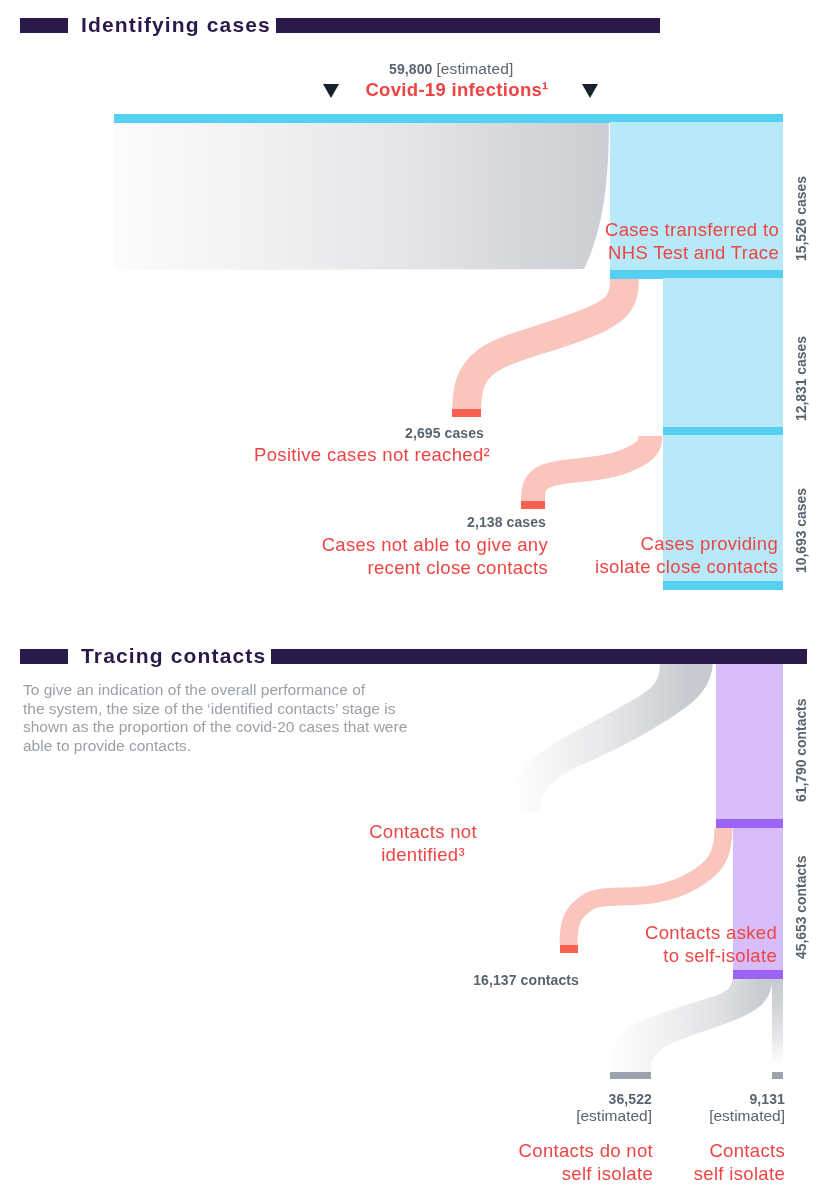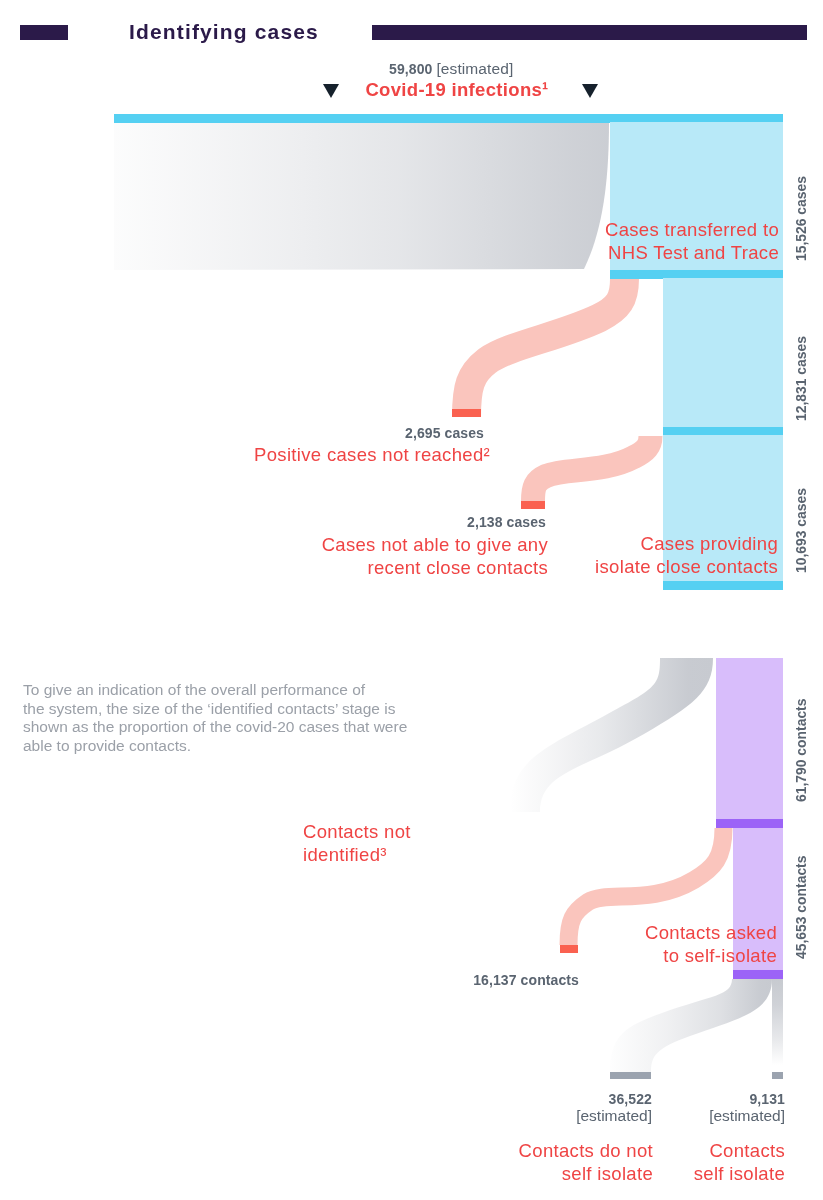--- a/index.html
+++ b/index.html
@@ -85,21 +85,21 @@
   <rect x="733" y="828" width="50" height="142" fill="#d8bdfb"></rect>
   <rect x="733" y="970" width="50" height="9" fill="#9c63f7"></rect>
 
   <path d="M772,979 C772,1012 740,1018 690,1036 C657,1048 651,1055 651,1072 L610,1072 C610,1036 625,1026 662,1013 C712,995 732,996 732,979 Z" fill="url(#greyFade3)"></path>
   <rect x="610" y="1072" width="41" height="7" fill="#9ba3af"></rect>
 
   <path d="M772,979 L783,979 L783,1072 L772,1072 Z" fill="url(#greyFade4)"></path>
   <rect x="772" y="1072" width="11" height="7" fill="#9ba3af"></rect>
 </svg>
 
-  <div class="secthead" style="left:20px;top:20px;width:787px;gap:48px;">
+  <div class="secthead" style="left:20px;top:13px;width:640px;">
     <div class="bar-s"></div>
     <div class="sect-title">Identifying cases</div>
     <div class="bar-l"></div>
   </div>
 
   <div class="num" style="left:389px;top:59px;width:200px;text-align:left;"><span>59,800</span><span class="est" style="font-weight:normal;font-size:15.5px;margin-left:4px;">[estimated]</span></div>
   <div class="lbl" style="left:357px;top:79px;width:200px;text-align:center;font-weight:bold;font-size:18.5px;">Covid-19 infections¹</div>
   <div class="tri" style="left:323px;top:84px;"></div>
   <div class="tri" style="left:582px;top:84px;"></div>
 
@@ -111,29 +111,34 @@
   <div class="lbl" style="left:230px;top:444px;width:260px;text-align:right;">Positive cases not reached²</div>
   <div class="vnum" style="left:795px;top:421px;">12,831 cases</div>
 
   <div class="num" style="left:346px;top:513px;width:200px;text-align:right;">2,138 cases</div>
   <div class="lbl" style="left:288px;top:534px;width:260px;text-align:right;">Cases not able to give any
 recent close contacts</div>
   <div class="lbl" style="left:498px;top:533px;width:280px;text-align:right;">Cases providing
 isolate close contacts</div>
   <div class="vnum" style="left:795px;top:573px;">10,693 cases</div>
 
+  <div class="secthead" style="left:20px;top:644px;width:787px;">
+    <div class="bar-s"></div>
+    <div class="sect-title">Tracing contacts</div>
+    <div class="bar-l"></div>
+  </div>
 
   <div class="intro" style="left:23px;top:681px;width:400px;">To give an indication of the overall performance of
 the system, the size of the ‘identified contacts’ stage is
 shown as the proportion of the covid-20 cases that were
 able to provide contacts.</div>
 
   <div class="vnum" style="left:795px;top:802px;">61,790 contacts</div>
 
-  <div class="lbl" style="left:303px;top:821px;width:240px;text-align:left;">Contacts not
+  <div class="lbl" style="left:303px;top:821px;width:240px;text-align:center;">Contacts not
 identified³</div>
   <div class="lbl" style="left:497px;top:922px;width:280px;text-align:right;">Contacts asked
 to self-isolate</div>
   <div class="vnum" style="left:795px;top:959px;">45,653 contacts</div>
 
   <div class="num" style="left:379px;top:971px;width:200px;text-align:right;">16,137 contacts</div>
 
   <div class="num" style="left:452px;top:1090px;width:200px;text-align:right;">36,522</div>
   <div class="numl" style="left:452px;top:1106px;width:200px;text-align:right;">[estimated]</div>
   <div class="lbl" style="left:393px;top:1140px;width:260px;text-align:right;">Contacts do not

